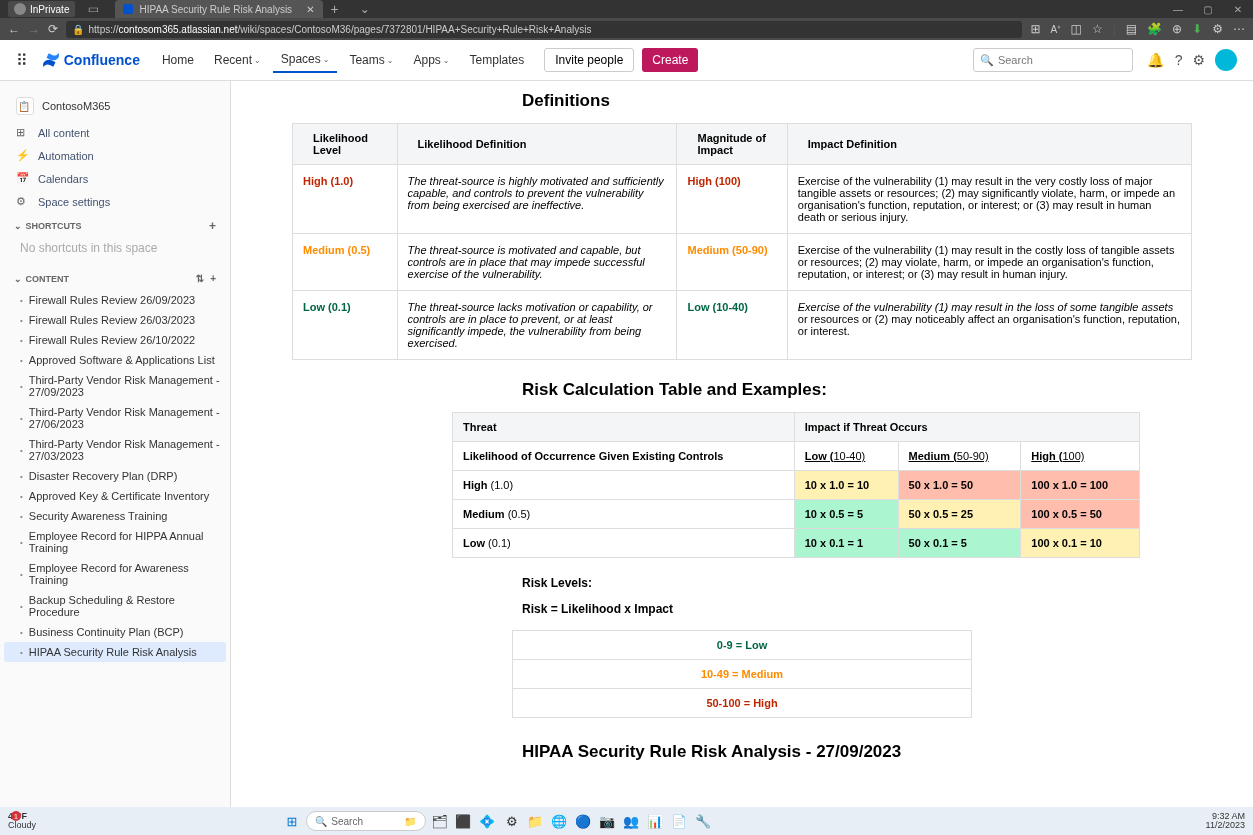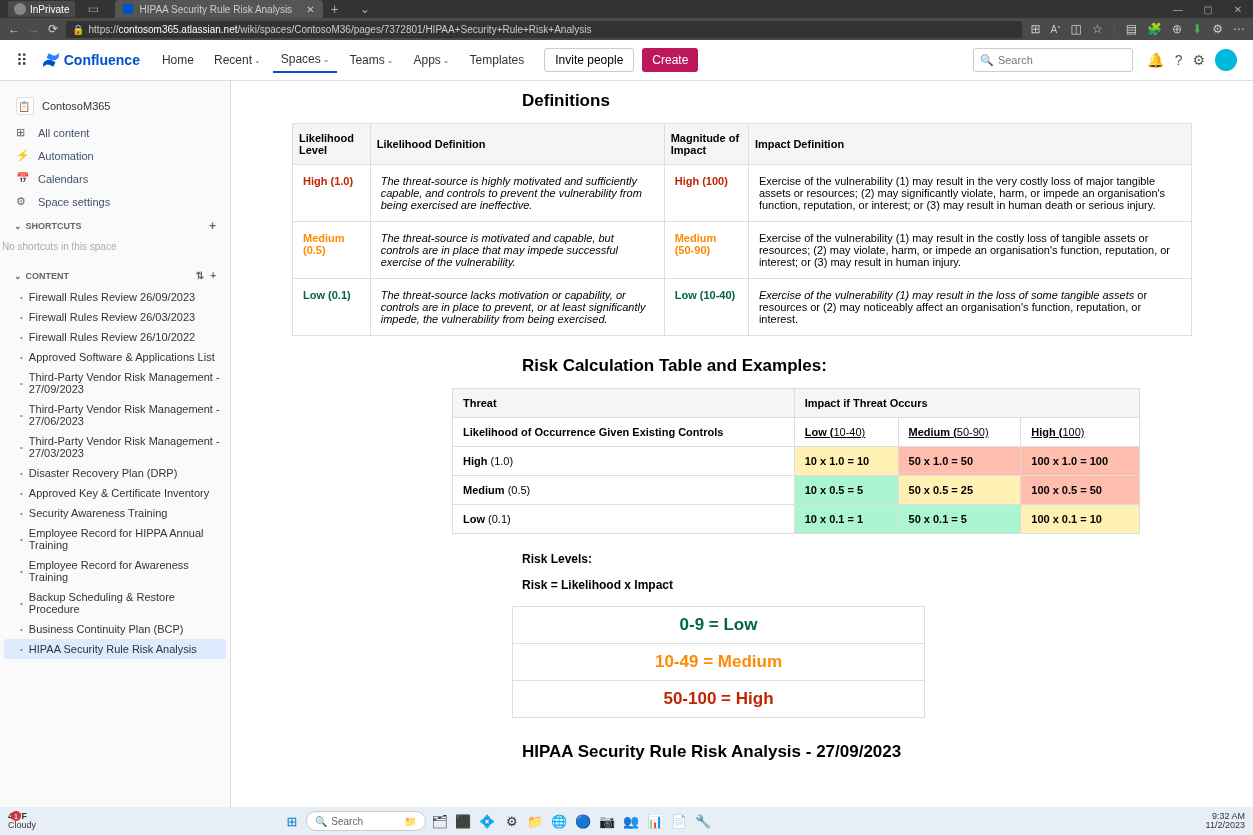--- a/index.html
+++ b/index.html
@@ -43,50 +43,50 @@
 
 .body{display:flex;height:726px;}
 .sidebar{width:231px;border-right:1px solid #ddd;padding:10px 0;font-size:11px;color:#333;background:#fafafa;}
 .space-name{padding:6px 16px;display:flex;align-items:center;gap:8px;font-weight:400;}
 .space-icon{width:18px;height:18px;background:#fff;border:1px solid #ddd;border-radius:3px;display:flex;align-items:center;justify-content:center;font-size:10px;}
 .side-link{padding:5px 16px;display:flex;align-items:center;gap:8px;color:#42526e;}
 .side-link .icn{width:14px;font-size:11px;color:#666;}
 .side-section{padding:6px 14px;font-size:9px;text-transform:uppercase;color:#666;font-weight:600;display:flex;align-items:center;gap:4px;}
 .side-section .plus{margin-left:auto;font-size:12px;color:#666;}
 .side-section .filter{margin-left:auto;font-size:10px;color:#666;display:flex;gap:6px;}
-.no-shortcuts{padding:2px 2px;color:#aaa;font-size:10px;}
+.no-shortcuts{padding:2px 20px;color:#aaa;font-size:12px;}
 .tree-item{padding:4px 8px 4px 20px;display:flex;align-items:center;gap:6px;color:#333;}
 .tree-item .bullet{color:#888;font-size:8px;}
 .tree-item.active{background:#deebff;border-radius:3px;margin:0 4px;padding-left:16px;}
 
 .content{flex:1;overflow:auto;padding:0 48px 20px 48px;}
 .content-inner{max-width:900px;margin:0 auto;}
 h2.sec{font-size:17px;font-weight:600;margin:10px 0 12px 230px;}
 h2.sec2{font-size:17px;font-weight:600;margin:20px 0 12px 230px;}
 h2.sec3{font-size:12px;font-weight:600;margin:18px 0 12px 230px;}
 h2.formula{font-size:12px;font-weight:600;margin:10px 0 14px 230px;}
 h2.doc-title{font-size:17px;font-weight:600;margin:24px 0 12px 230px;}
 
 table.defs{width:100%;border-collapse:collapse;font-size:11px;}
-table.defs th{background:#f4f5f7;text-align:left;padding:8px 6px;font-weight:600;border:1px solid #ddd;}
+table.defs th{background:#f4f5f7;text-align:left;padding:8px 20px;font-weight:600;border:1px solid #ddd;}
 table.defs td{padding:10px;border:1px solid #ddd;vertical-align:top;}
 .high-c{color:#bf2600;font-weight:600;}
 .med-c{color:#ff8b00;font-weight:600;}
 .low-c{color:#006644;font-weight:600;}
 .italic{font-style:italic;}
 
 table.calc{width:688px;margin-left:160px;border-collapse:collapse;font-size:11px;}
 table.calc th{background:#f4f5f7;text-align:left;padding:8px 10px;font-weight:600;border:1px solid #ddd;}
 table.calc td{padding:8px 10px;border:1px solid #ddd;}
 .cell-green{background:#abf5d1;}
 .cell-yellow{background:#fff0b3;}
 .cell-red{background:#ffbdad;}
 .ul{text-decoration:underline;}
 
-table.levels{width:413px;margin-left:220px;border-collapse:collapse;font-size:17px;text-align:center;}
+table.levels{width:460px;margin-left:220px;border-collapse:collapse;font-size:11px;text-align:center;}
 table.levels td{padding:8px;border:1px solid #ddd;font-weight:600;}
 
 
 .taskbar{position:absolute;bottom:0;left:0;right:0;height:28px;background:#e8eef5;display:flex;align-items:center;padding:0 8px;font-size:10px;color:#333;}
 .weather{display:flex;flex-direction:column;line-height:1;font-size:9px;}
 .weather .temp{font-weight:600;}
 .tb-center{margin:0 auto;display:flex;align-items:center;gap:4px;}
 .tb-search{background:#fff;border:1px solid #ccc;border-radius:12px;height:20px;width:120px;display:flex;align-items:center;padding:0 8px;gap:4px;font-size:10px;color:#666;}
 .tb-icon{width:20px;height:20px;display:flex;align-items:center;justify-content:center;font-size:13px;}
 .tb-right{display:flex;flex-direction:column;align-items:flex-end;line-height:1;font-size:9px;margin-left:auto;}

